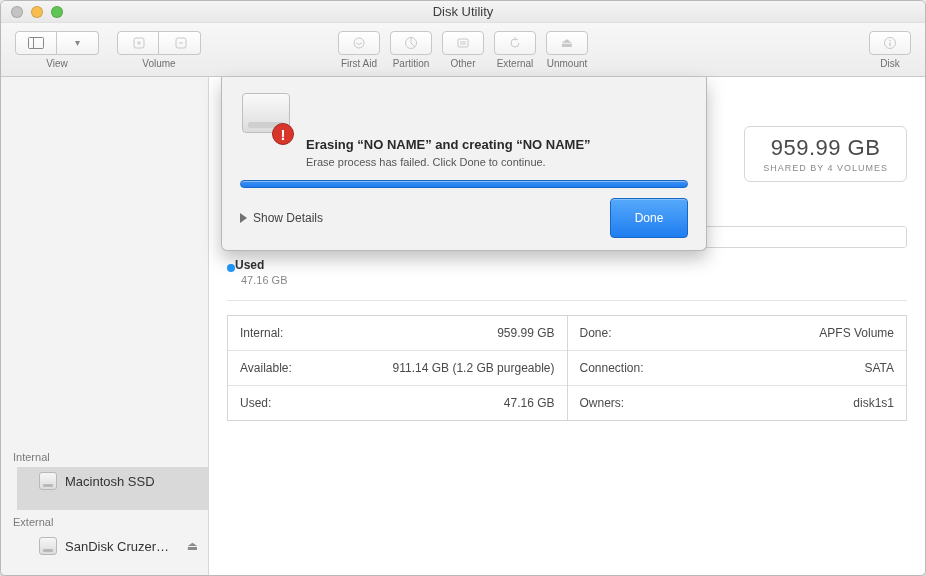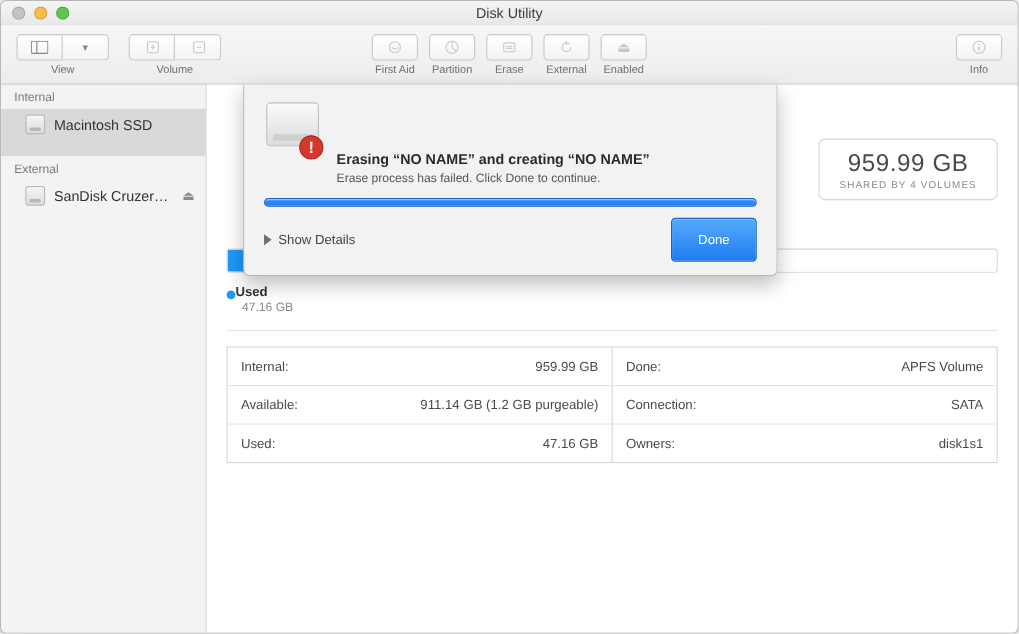--- a/index.html
+++ b/index.html
@@ -59,32 +59,33 @@
     display:flex; justify-content:center; gap:10px; pointer-events:none;
   }
   .toolbar-center > * { pointer-events:auto;}
   .tb-single { display:flex; flex-direction:column; align-items:center;}
   .tb-single .tb-btn { border-radius:4px;}
   .tb-right { margin-left:auto;}
   .tb-btn.disabled { color:#cfcfcf;}
   
   .body { flex:1; display:flex; background:#fff;}
   .sidebar {
-    width:187px; background:#f3f3f3;
+    width:208px; background:#f3f3f3;
     border-right:1px solid #d7d7d7;
     display:flex; flex-direction:column;
-    font-size:13px; color:#333;
+    font-size:13px; color:#333;justify-content:flex-end;
   }
   .sb-section-label {
     font-size:11px; color:#7b7b7b;
     padding:6px 12px 4px;
   }
   .sb-item {
     display:flex; align-items:center; gap:8px;
     padding: 5px 10px 20px 22px;
+    margin-left: 16px;
   }
   .sb-item.selected { background:#d9d9d9;}
   .disk-glyph {
     width:18px; height:18px;
     background:linear-gradient(#f6f6f6,#dcdcdc);
     border:1px solid #b8b8b8; border-radius:3px;
     display:flex; align-items:flex-end; justify-content:center;
   }
   .disk-glyph::after{content:""; width:60%; height:3px; background:#b8b8b8; margin-bottom:2px; border-radius:1px;}
   .sb-item-eject {
@@ -264,48 +265,48 @@
         <div class="tb-label">Partition</div>
       </div>
       <div class="tb-single">
         <div class="tb-btn solo disabled">
           <svg width="16" height="14">
               <rect x="3" y="3" width="10" height="8" rx="1" fill="none" stroke="#c8c8c8"></rect>
               <line x1="5" y1="6" x2="11" y2="6" stroke="#c8c8c8"></line>
               <line x1="5" y1="8" x2="11" y2="8" stroke="#c8c8c8"></line>
             </svg>
         </div>
-        <div class="tb-label">Erase</div>
+        <div class="tb-label">Other</div>
       </div>
       <div class="tb-single">
         <div class="tb-btn solo disabled">
           <svg width="16" height="14">
               <path d="M12 7 A4 4 0 1 1 8 3" fill="none" stroke="#c8c8c8"></path>
               <polyline points="8,1 8,4 11,3" fill="none" stroke="#c8c8c8"></polyline>
             </svg>
         </div>
         <div class="tb-label">External</div>
       </div>
       <div class="tb-single">
         <div class="tb-btn solo disabled">
           <span style="color:#c8c8c8;font-size:13px;">⏏</span>
         </div>
-        <div class="tb-label">Enabled</div>
+        <div class="tb-label">Unmount</div>
       </div>
     </div>
 
     <div class="tb-single tb-right">
       <div class="tb-btn solo disabled">
         <svg width="16" height="14">
             <circle cx="8" cy="7" r="5.5" fill="none" stroke="#c8c8c8"></circle>
             <circle cx="8" cy="4.5" r="0.8" fill="#c8c8c8"></circle>
             <line x1="8" y1="6.5" x2="8" y2="10" stroke="#c8c8c8" stroke-width="1.4"></line>
           </svg>
       </div>
-      <div class="tb-label">Info</div>
+      <div class="tb-label">Disk</div>
     </div>
   </div>
 
   <div class="body">
 
     <div class="sidebar">
       <div class="sb-section-label">Internal</div>
       <div class="sb-item selected">
         <span class="disk-glyph"></span>
         <span>Macintosh SSD</span>

